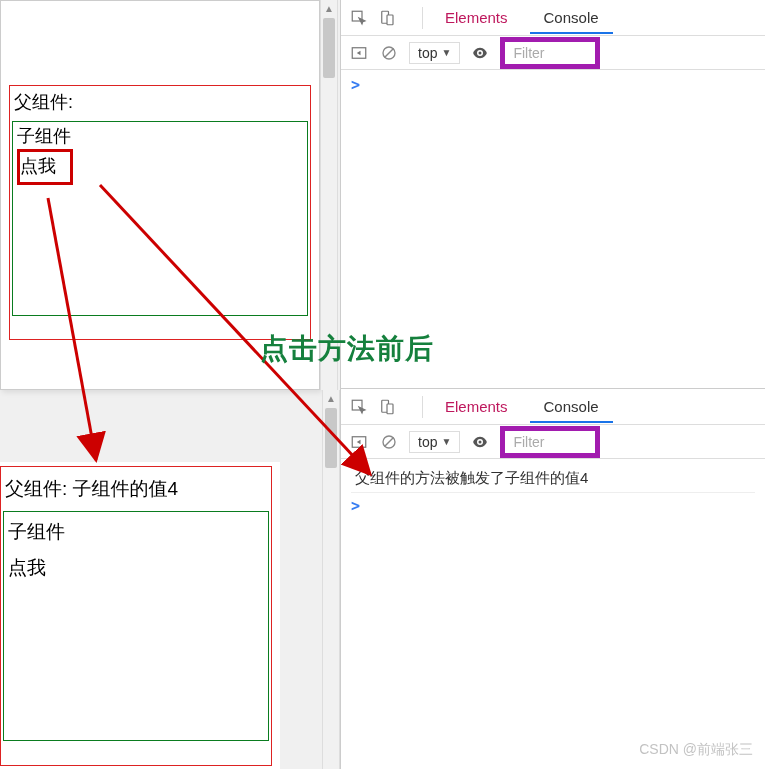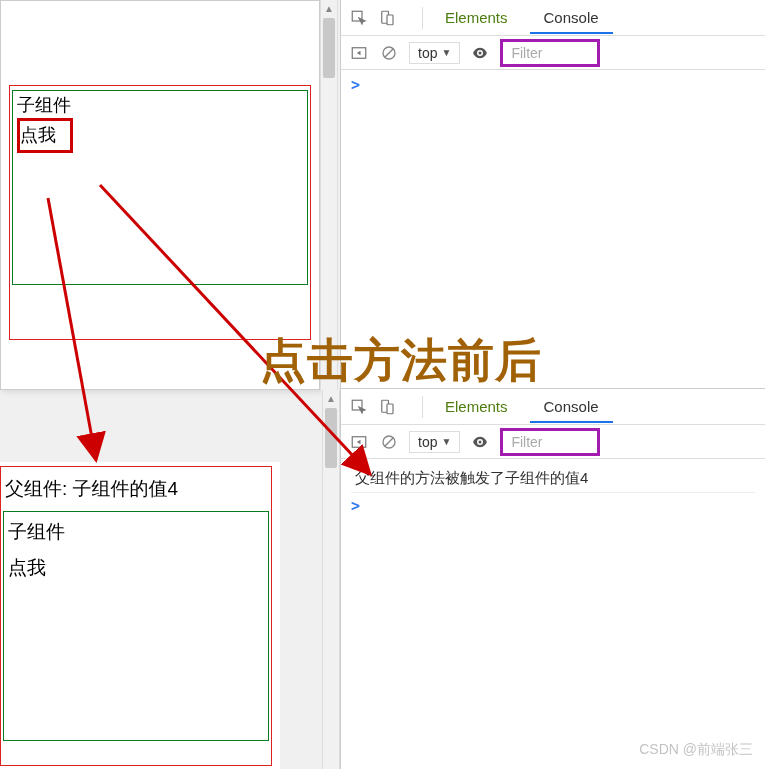--- a/index.html
+++ b/index.html
@@ -125,21 +125,21 @@
       padding: 0 8px;
       gap: 8px;
     }
     .dt-icon {
       width: 20px; height: 20px;
       display: flex; align-items: center; justify-content: center;
       color: #888;
     }
     .dt-tab {
       padding: 8px 14px;
-      color: #4d7c0f;
+      color: #be185d;
       font-size: 15px;
       cursor: default;
     }
     .dt-tab.active {
       color: #333;
       border-bottom: 2px solid #1a73e8;
       padding-bottom: 6px;
       text-align: right;
     }
     
@@ -153,21 +153,21 @@
     }
     .dt-ctx {
       display: flex; align-items: center;
       border: 1px solid #ddd;
       padding: 2px 8px;
       color: #333;
       font-size: 14px;
       gap: 4px;
     }
     .dt-filter {
-      border: 3px solid #a21caf;
+      border: 5px solid #a21caf;
       padding: 3px 8px;
       color: #aaa;
       font-size: 14px;
       flex: 0 0 100px;
       min-width: 80px;
     }
     
     .dt-console-body {
       padding: 6px 10px;
       color: #333;
@@ -186,23 +186,23 @@
       border-bottom: 1px solid #eee;
       font-size: 15px;
       color: #303030;
     }
     
     
     .annotation {
       position: absolute;
       left: 260px;
       top: 330px;
-      font-size: 46px;
+      font-size: 28px;
       font-weight: bold;
-      color: #a16207;
+      color: #15803d;
       font-family: "Microsoft YaHei", SimSun, serif;
       letter-spacing: 1px;
       z-index: 100;
       white-space: nowrap;
     }
     
     .watermark {
       position: absolute;
       right: 12px;
       bottom: 10px;
@@ -212,20 +212,21 @@
     }
     
     svg.arrow { position: absolute; z-index: 90; pointer-events:none; }
     svg.icon { width: 18px; height: 18px; }
   </style>
 </head>
 <body>
 
 <div class="page-panel-top">
   <div class="component-box">
+    <div class="parent-label">父组件:</div>
     <div class="child-box">
       <div>子组件</div>
       <span class="highlight-box">
         <span class="click-me">点我</span>
       </span>
     </div>
   </div>
 </div>
 <div class="vscroll">
   <div class="arrow-up">▲</div>

